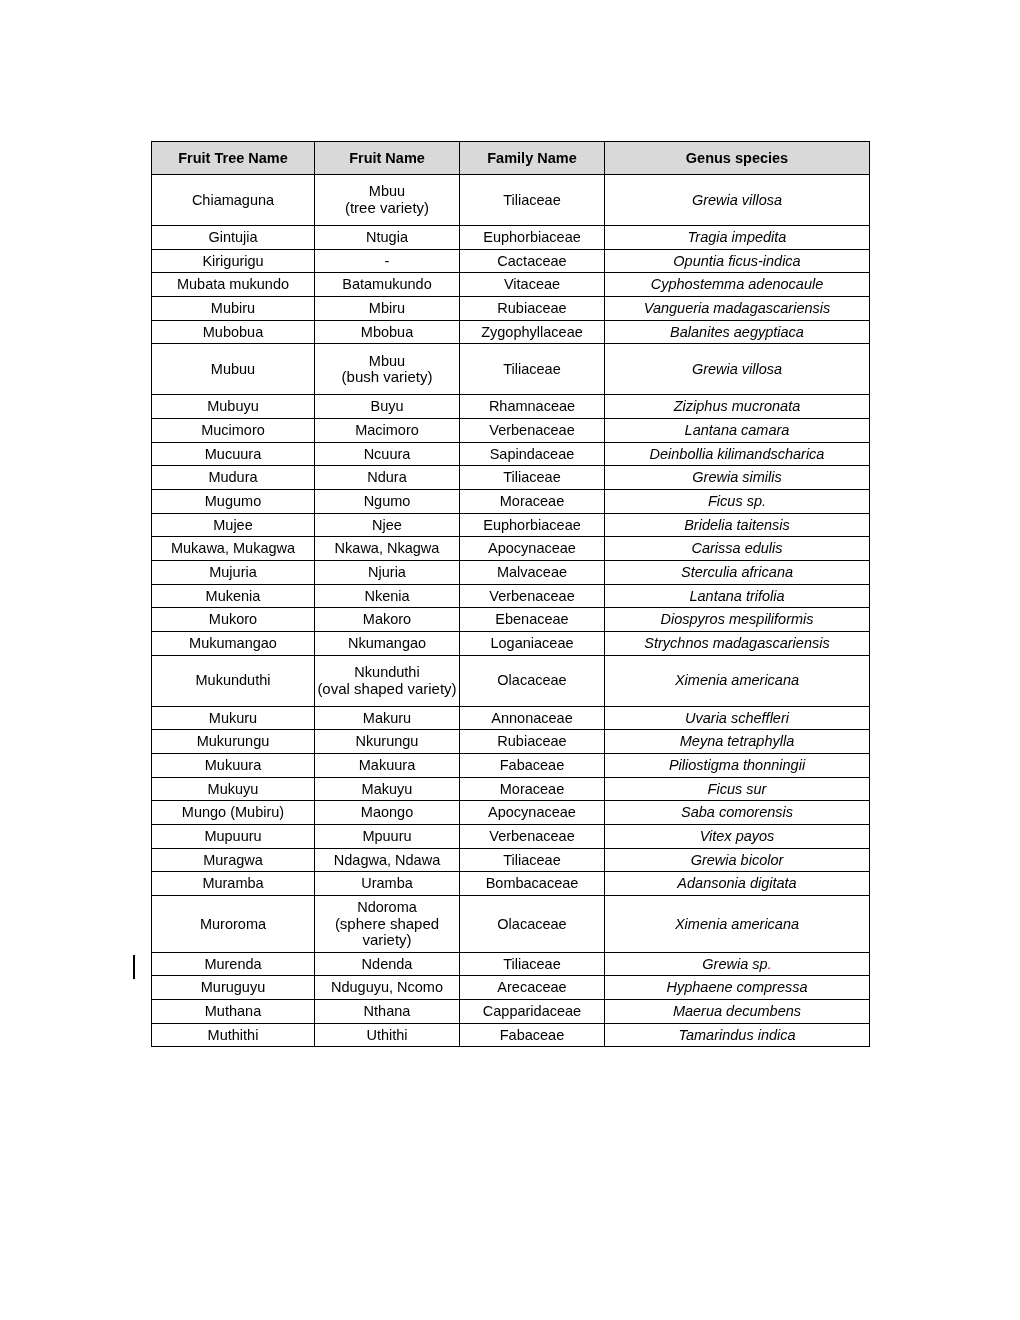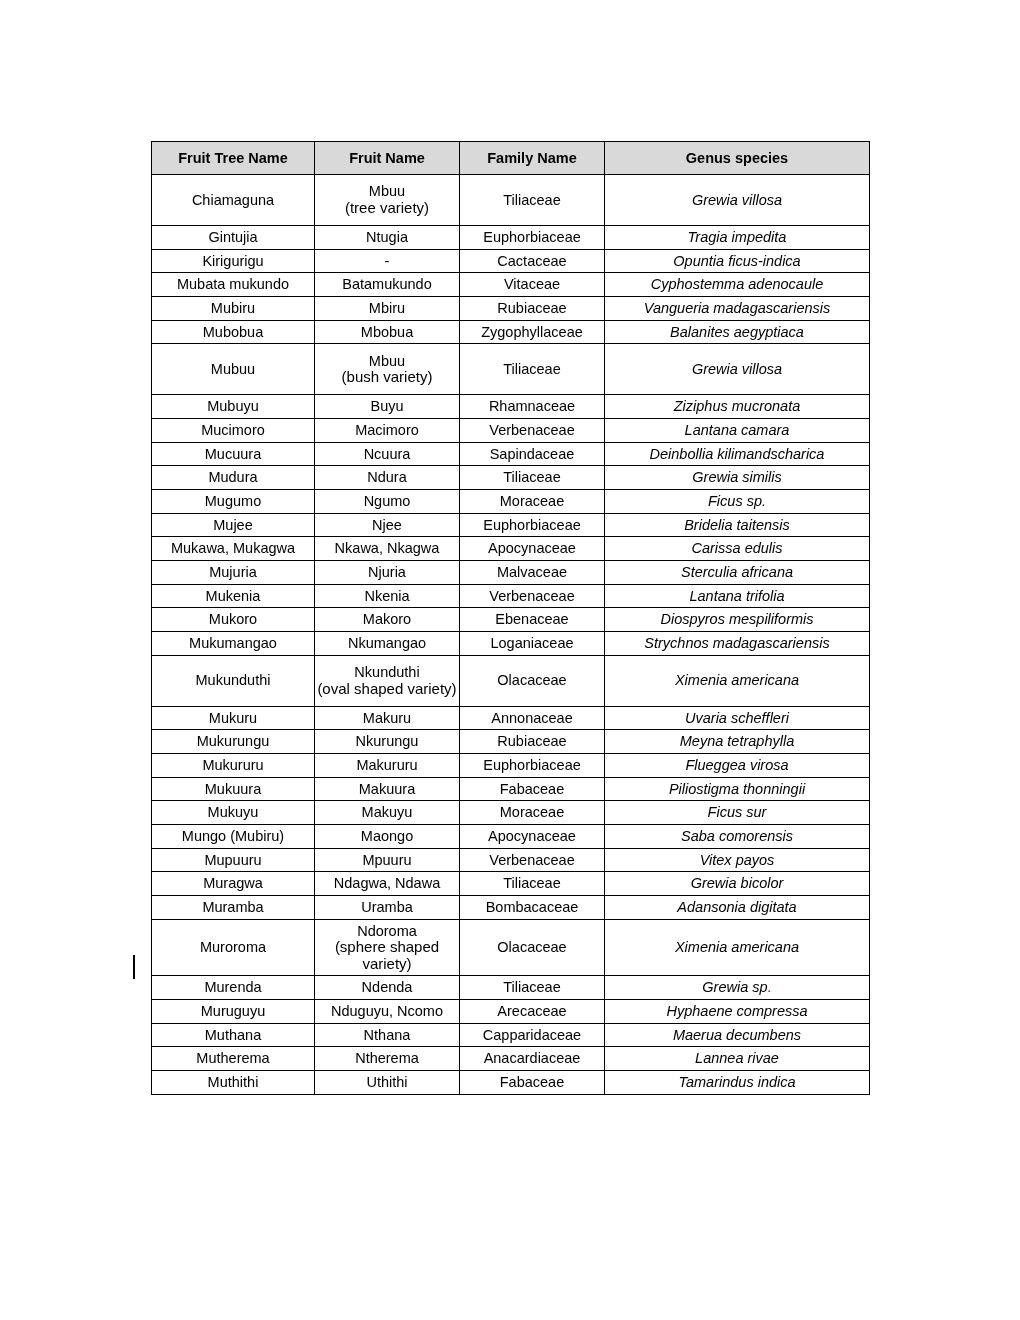--- a/index.html
+++ b/index.html
@@ -272,28 +272,20 @@
           </tr>
           <tr>
             <td>Mukurungu</td>
             <td>
               <span class="main-line">Nkurungu</span>
             </td>
             <td>Rubiaceae</td>
             <td class="genus">Meyna tetraphylla</td>
           </tr>
           <tr>
-            <td>Mukururu</td>
-            <td>
-              <span class="main-line">Makururu</span>
-            </td>
-            <td>Euphorbiaceae</td>
-            <td class="genus">Flueggea virosa</td>
-          </tr>
-          <tr>
             <td>Mukuura</td>
             <td>
               <span class="main-line">Makuura</span>
             </td>
             <td>Fabaceae</td>
             <td class="genus">Piliostigma thonningii</td>
           </tr>
           <tr>
             <td>Mukuyu</td>
             <td>
@@ -361,28 +353,20 @@
           </tr>
           <tr>
             <td>Muthana</td>
             <td>
               <span class="main-line">Nthana</span>
             </td>
             <td>Capparidaceae</td>
             <td class="genus">Maerua decumbens</td>
           </tr>
           <tr>
-            <td>Mutherema</td>
-            <td>
-              <span class="main-line">Ntherema</span>
-            </td>
-            <td>Anacardiaceae</td>
-            <td class="genus">Lannea rivae</td>
-          </tr>
-          <tr>
             <td>Muthithi</td>
             <td>
               <span class="main-line">Uthithi</span>
             </td>
             <td>Fabaceae</td>
             <td class="genus">Tamarindus indica</td>
           </tr>
         </tbody>
     </table>
   </div>

